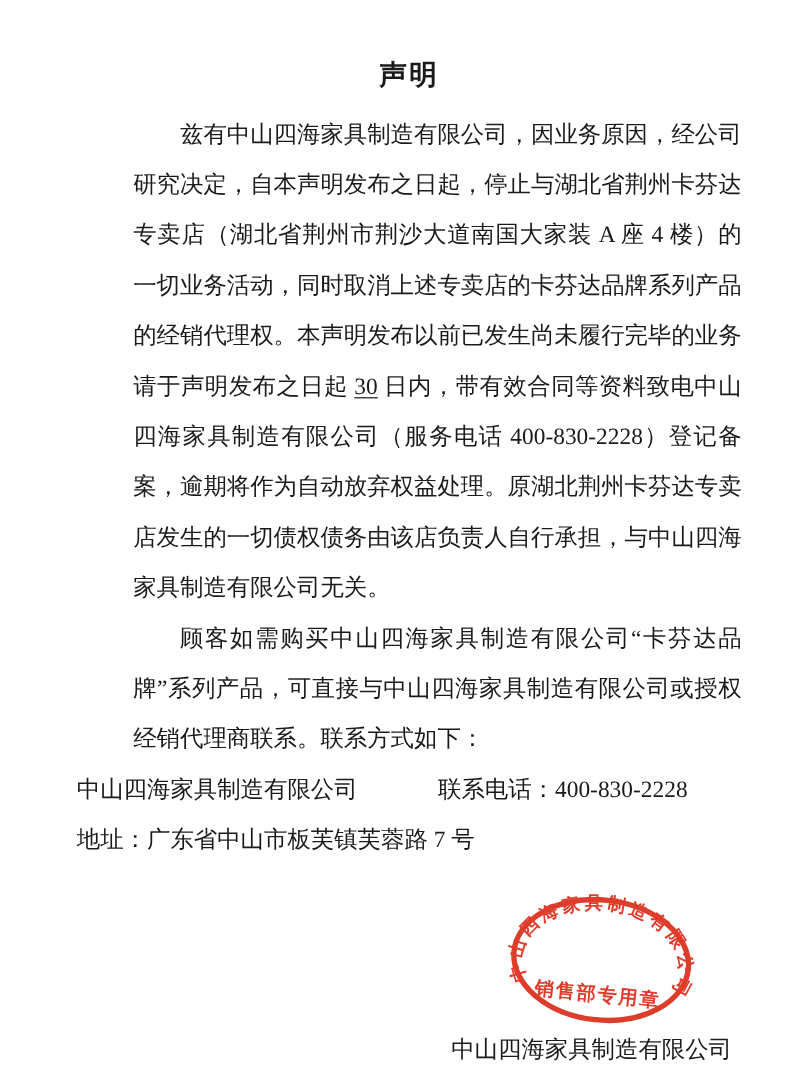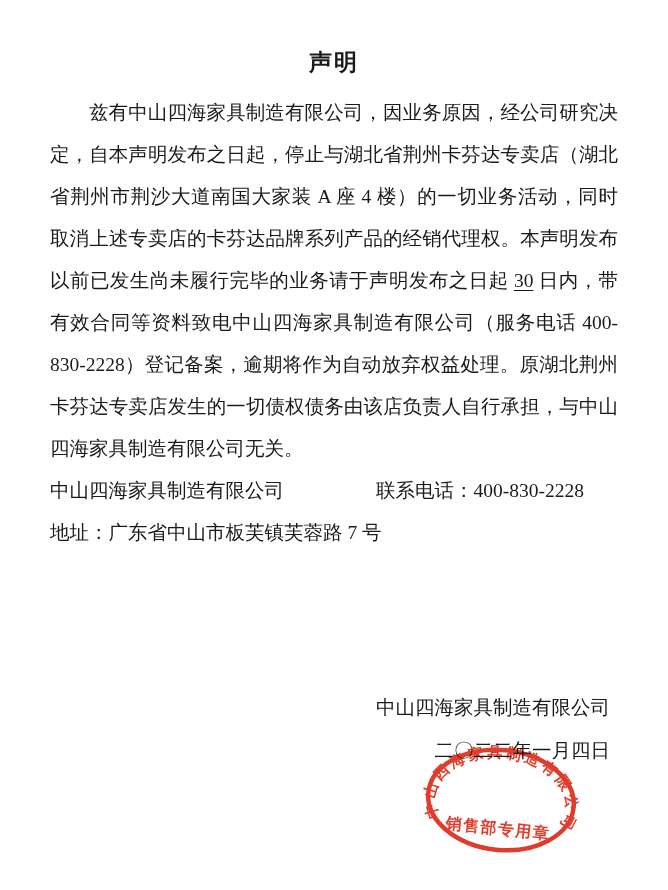--- a/index.html
+++ b/index.html
@@ -6,40 +6,40 @@
   html, body {
     width: 668px; height: 890px;
     background: #ffffff;
     overflow: hidden;
     font-family: "Liberation Serif", "DejaVu Serif", serif;
     color: #1a1a1a;
   }
   .page {
     position: relative;
     width: 668px; height: 890px;
-    padding: 48px 50px 0 50px;
+    padding: 48px 50px 0 64px;
     background: #ffffff;
   }
   .doc-title {
     text-align: center;
     font-size: 23px;
     font-weight: bold;
     line-height: 30px;
     letter-spacing: 2px;
   }
   .body-text {
     margin-top: 14px;
     font-size: 19.5px;
     line-height: 42px;
     text-align: justify;
   }
-  .para { text-indent: 2em; }
+  .para { text-indent: 2em; margin-left: 47px; }
   .u-num { text-decoration: underline; text-underline-offset: 3px; }
   .contact-row { display: flex; align-items: baseline; }
-  .contact-row .phone { margin-left: 92px; }
+  .contact-row .phone { margin-left: 67px; }
   .signature {
     margin-top: 132px;
     padding-right: 8px;
     text-align: right;
     font-size: 19.5px;
     line-height: 43px;
   }
   .seal {
     position: absolute;
     left: 421px; top: 744px;
@@ -54,20 +54,21 @@
 </head>
 <body>
 
 <div class="page">
 
   <div class="doc-title">声明</div>
 
   <div class="body-text">
     <p class="para"><span>兹有中山四海家具制造有限公司，因业务原因，经公司研究决定，自本声明发布之日起，停止与湖北省荆州卡芬达专卖店（湖北省荆州市荆沙大道南国大家装 A 座 4 楼）的一切业务活动，同时取消上述专卖店的卡芬达品牌系列产品的经销代理权。本声明发布以前已发生尚未履行完毕的业务请于声明发布之日起 </span><span class="u-num">30</span><span> 日内，带有效合同等资料致电中山四海家具制造有限公司（服务电话 400-830-2228）登记备案，逾期将作为自动放弃权益处理。原湖北荆州卡芬达专卖店发生的一切债权债务由该店负责人自行承担，与中山四海家具制造有限公司无关。</span></p>
 
+    <p class="para">顾客如需购买中山四海家具制造有限公司“卡芬达品牌”系列产品，可直接与中山四海家具制造有限公司或授权经销代理商联系。联系方式如下：</p>
 
     <div class="contact-row">
       <span>中山四海家具制造有限公司</span>
       <span class="phone">联系电话：400-830-2228</span>
     </div>
 
     <div>地址：广东省中山市板芙镇芙蓉路 7 号</div>
   </div>
 
   <div class="signature">

